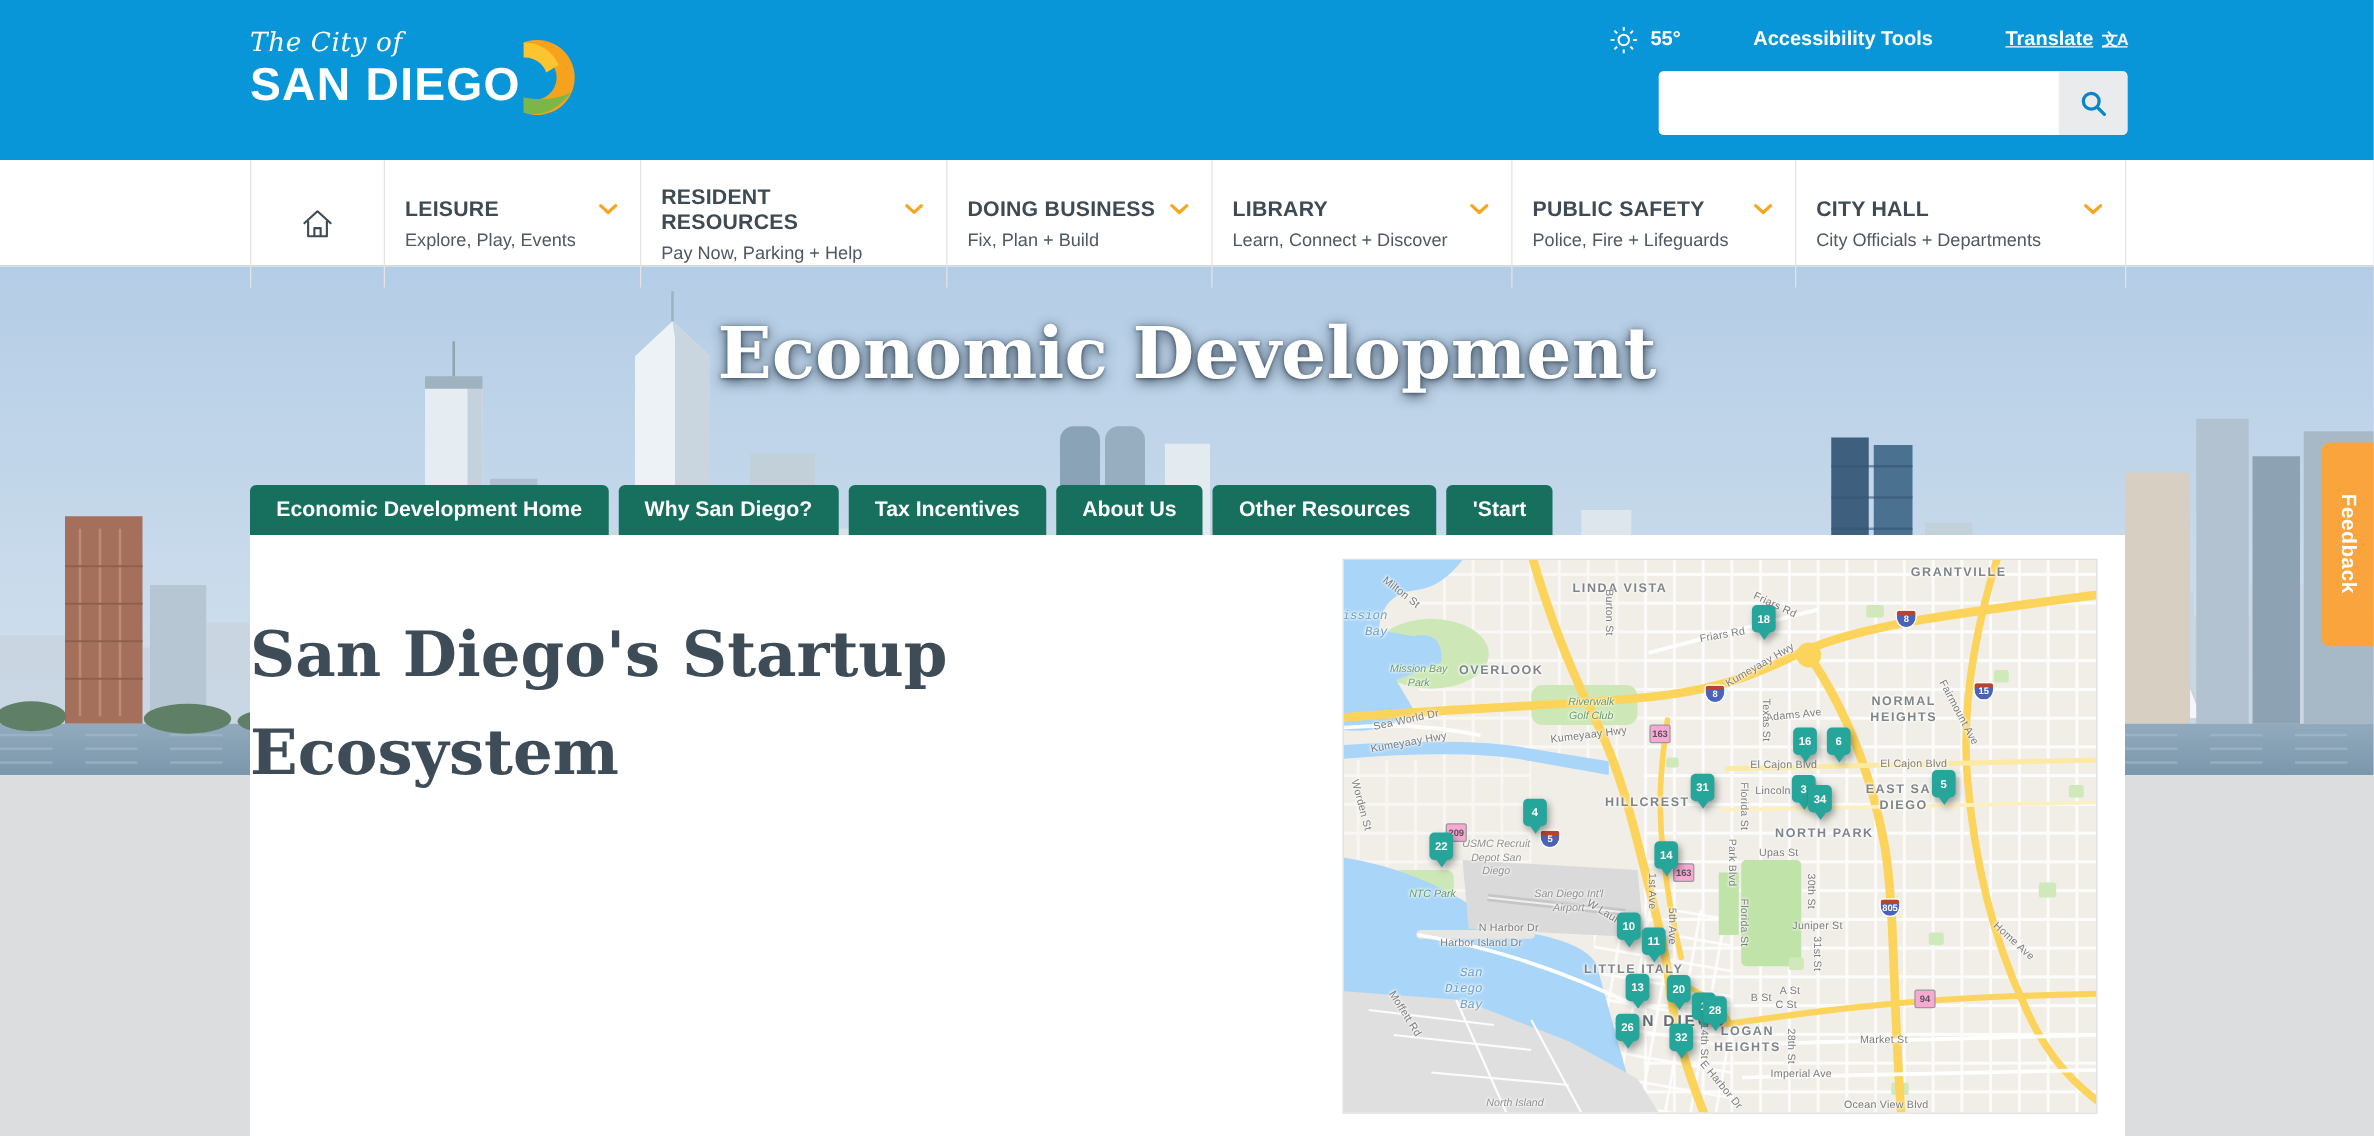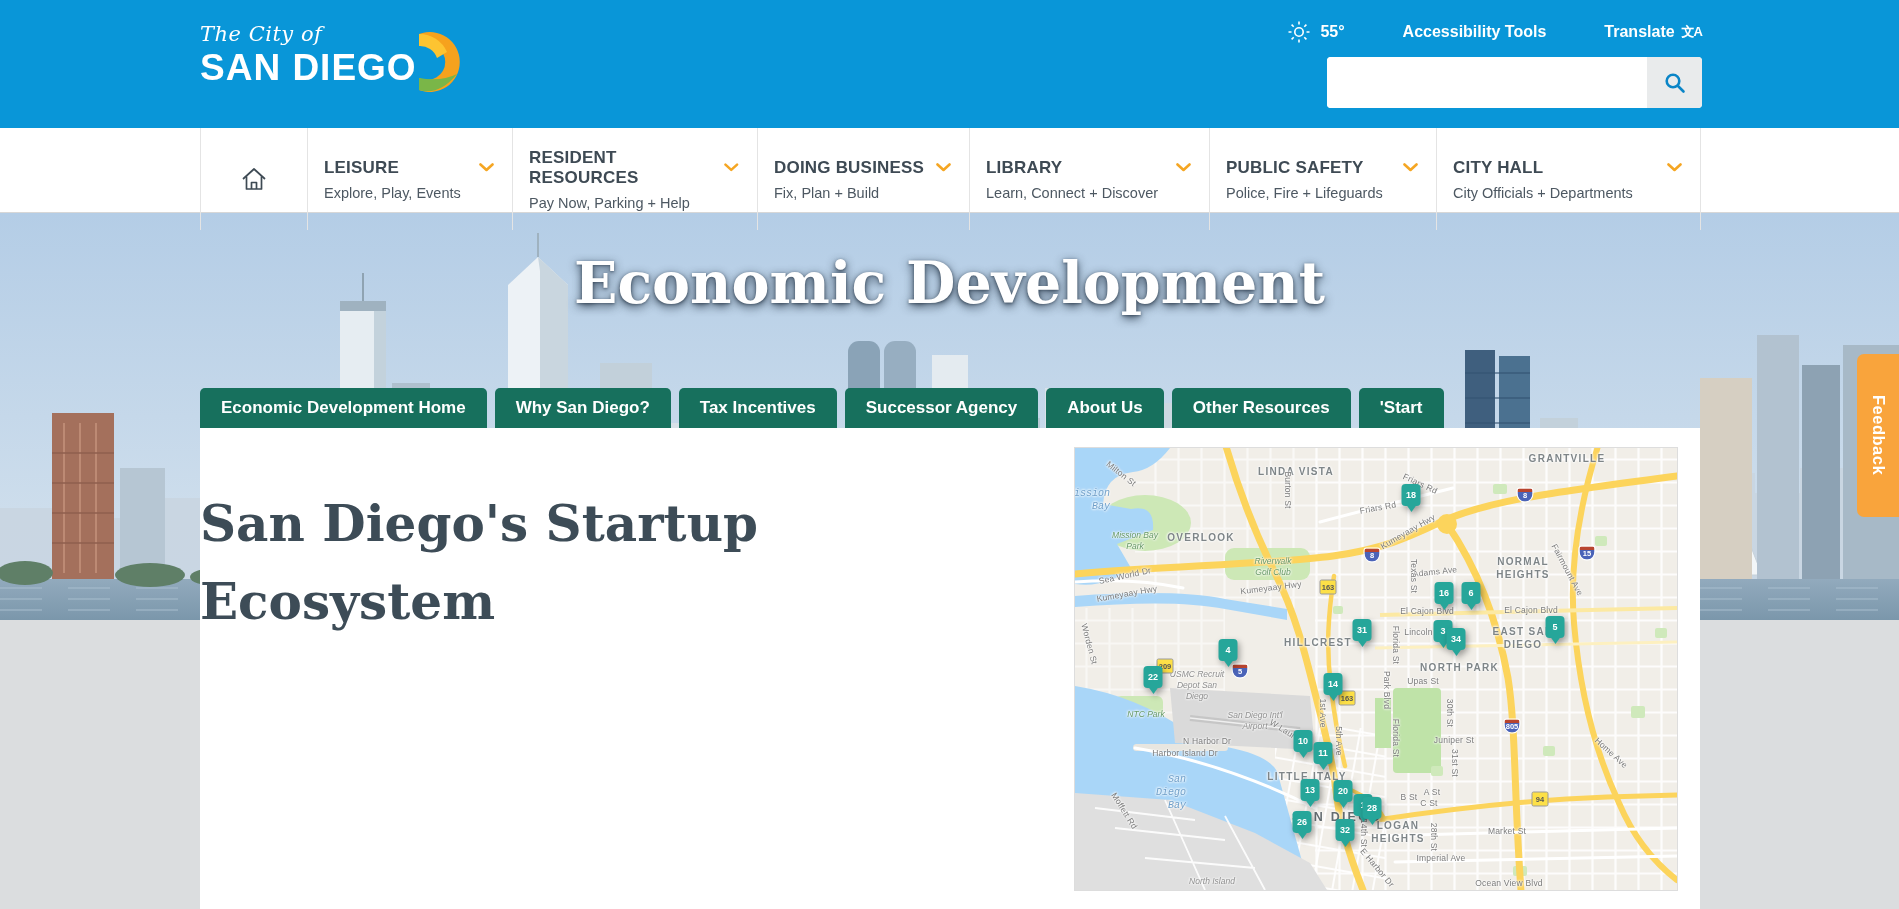--- a/index.html
+++ b/index.html
@@ -7,21 +7,21 @@
   body { position:relative; background:#dbdddf; font-family:"Liberation Sans", sans-serif; }
 
   
   .top-header { position:absolute; top:0; left:0; width:1899px; height:128px; background:#0996d8; z-index:6; }
   .logo { position:absolute; left:200px; top:22px; color:#fff; width:300px; }
   .logo-line1 { font-family:"DejaVu Serif", serif; font-style:italic; font-size:21px; letter-spacing:.5px; }
   .logo-line2 { font-size:37px; font-weight:bold; letter-spacing:1px; margin-top:1px; }
   .logo-swoosh { position:absolute; left:213px; top:10px; }
   .utility-row { position:absolute; top:20px; right:197px; display:flex; align-items:center; gap:58px; color:#fff; font-weight:bold; font-size:16px; z-index:7;}
   .weather { display:flex; align-items:center; gap:9px; }
-  .translate { display:flex; align-items:flex-end; gap:7px; cursor:pointer; }
+  .translate { display:flex; align-items:flex-end; gap:7px; cursor:pointer;text-decoration:underline; }
   .translate-icon { font-size:13px; font-weight:bold; letter-spacing:-1px; }
   .search-bar { position:absolute; top:57px; left:1327px; width:375px; height:51px; background:#fff; border-radius:4px; display:flex; overflow:hidden; z-index:7; }
   .search-input { flex:1; border:none; outline:none; padding:0 14px; font-size:16px; color:#333; font-family:"Liberation Sans",sans-serif; }
   .search-btn { width:55px; border:none; background:#e9ebec; cursor:pointer; display:flex; align-items:center; justify-content:center; }
 
   
   .nav-bar { position:absolute; top:128px; left:0; width:1899px; height:85px; background:#fff; border-bottom:1px solid #d7d7d7; z-index:6; }
   .nav-inner { position:absolute; left:200px; top:0; height:102px; display:flex; }
   .home-cell { width:108px; height:100%; display:flex; align-items:center; justify-content:center; border-left:1px solid #e4e4e4; border-right:1px solid #e4e4e4; cursor:pointer; text-decoration:none; }
   .nav-items { display:flex; height:100%; }
@@ -67,21 +67,21 @@
   .map-label.poi { font-size:8.5px; color:#8f8f8f; font-style:italic; }
   .marker { position:absolute; width:19px; height:22px; background:#26a69a; border-radius:4px; transform:translate(-50%,-100%);
     display:flex; align-items:center; justify-content:center; color:#fff; font-size:9px; font-weight:bold;
     filter:drop-shadow(2px 3px 3px rgba(0,0,0,.35)); cursor:pointer; }
   .marker::after { content:""; position:absolute; bottom:-6px; left:50%; transform:translateX(-50%);
     border:5px solid transparent; border-top:7px solid #26a69a; border-bottom:0; }
   .shield { position:absolute; transform:translate(-50%,-50%); width:17px; height:15px; font-size:7.5px; font-weight:bold;
     display:flex; align-items:center; justify-content:center; pointer-events:none; }
   .shield.i { color:#fff; background:linear-gradient(#b8442f 0 3.5px, #4a63b8 3.5px); border:1px solid #fff;
     border-radius:3px 3px 45% 45% / 3px 3px 62% 62%; }
-  .shield.s { color:#555; background:#fde047; border:1px solid #9a9a9a; border-radius:2px; }
+  .shield.s { color:#555; background:#f9a8d4; border:1px solid #9a9a9a; border-radius:2px; }
 
   
   .feedback-tab { position:absolute; left:1857px; top:354px; width:42px; height:163px; background:#f9a43c; color:#fff;
     border-radius:7px 0 0 7px; writing-mode:vertical-rl; display:flex; align-items:center; justify-content:center;
     font-size:16.5px; font-weight:bold; letter-spacing:.5px; z-index:8; cursor:pointer; }
 </style>
 </head>
 <body>
 
 <header class="top-header">
@@ -294,21 +294,20 @@
     </g>
   </svg>
   <h1 class="hero-title">Economic Development</h1>
 </div>
 
 <div class="section-tabs">
 
 <a class="tab">Economic Development Home</a>
     <a class="tab">Why San Diego?</a>
     <a class="tab">Tax Incentives</a>
-    <a class="tab">Successor Agency</a>
     <a class="tab">About Us</a>
     <a class="tab">Other Resources</a>
     <a class="tab">'Start</a>
   </div>
 
 <main class="content-panel">
   <h2 class="content-heading">San Diego's Startup
 Ecosystem</h2>
 
   <div class="map-box">

